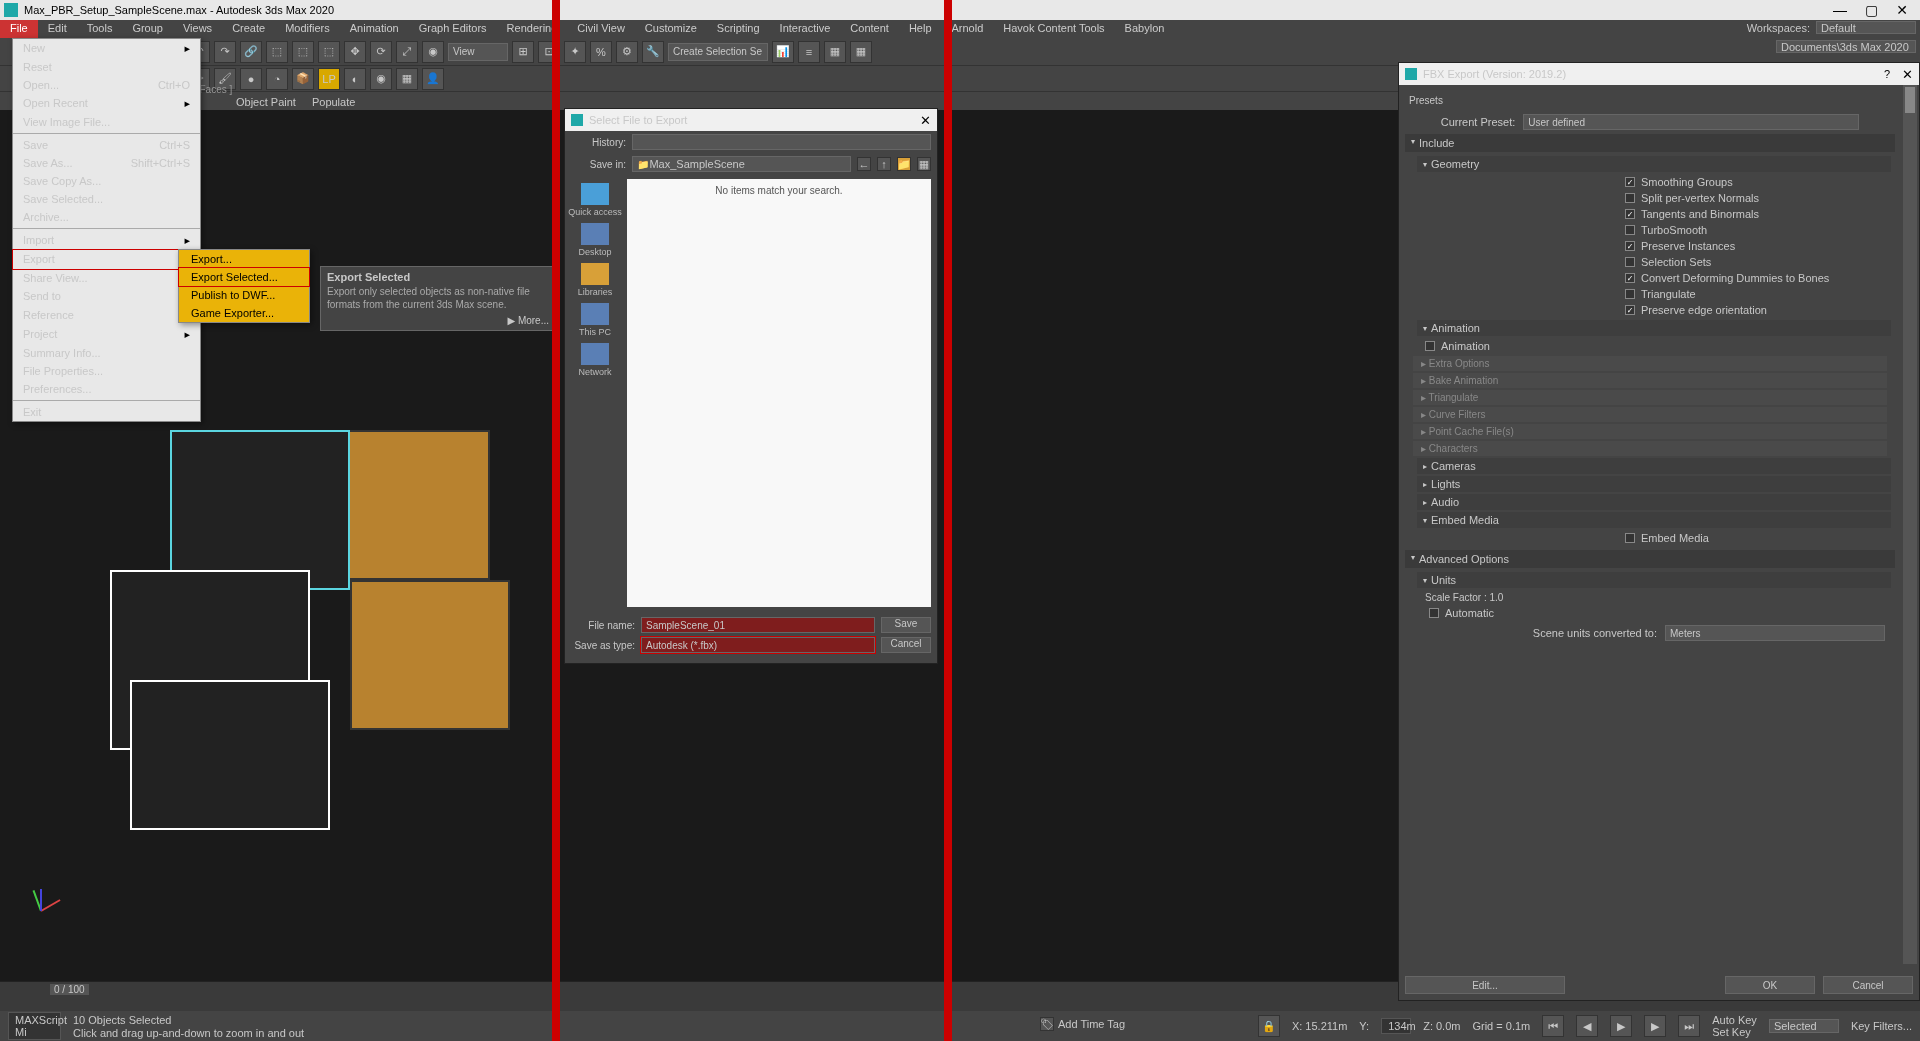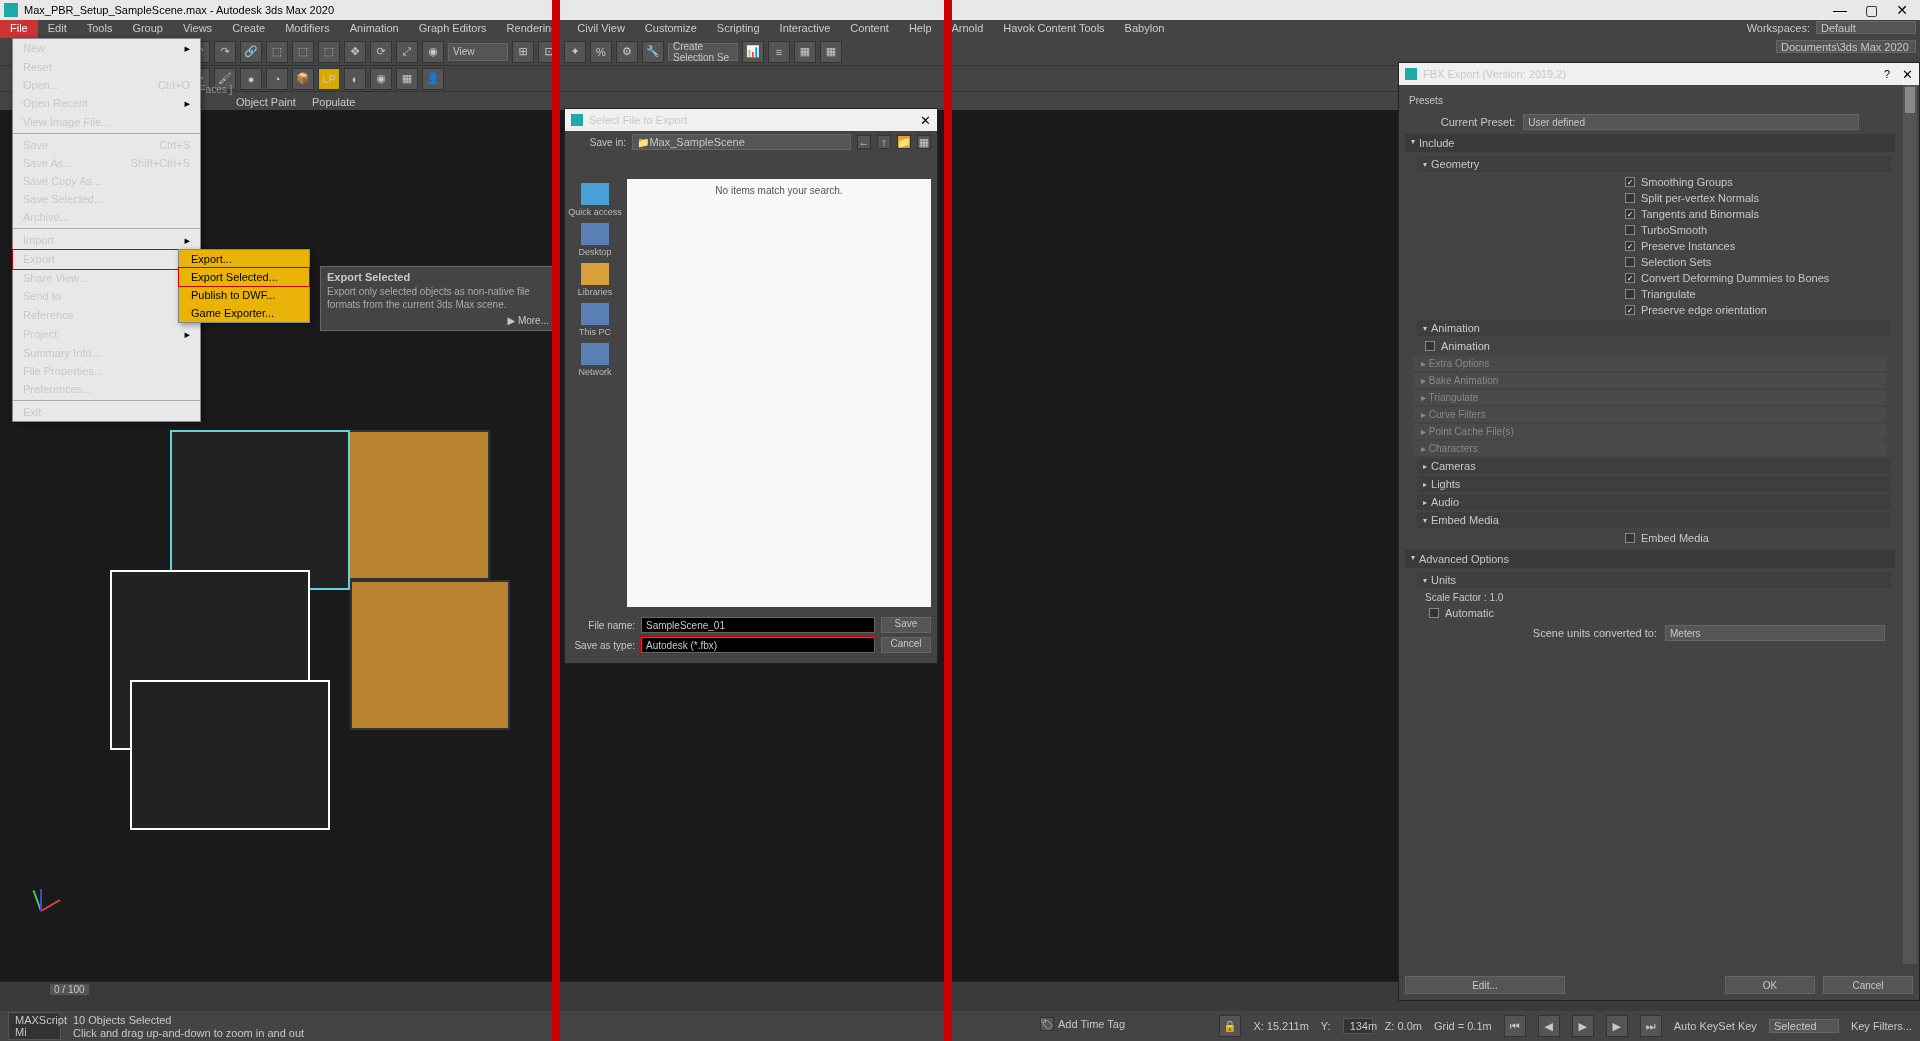--- a/index.html
+++ b/index.html
@@ -40,21 +40,21 @@
 .dlg-sidebar{position:absolute;top:70px;left:0;width:60px;display:flex;flex-direction:column;align-items:center;gap:6px;padding-top:4px}
 .dlg-sidebar .sb-item{text-align:center;font-size:9px;color:#bbb;cursor:pointer}
 .dlg-sidebar .sb-icon{width:28px;height:22px;background:#5a7fb5;margin:0 auto 2px}
 .dlg-sidebar .star{background:#4a9fd8}
 .dlg-sidebar .fold{background:#d8a038}
 .dlg-filearea{position:absolute;top:70px;left:62px;right:6px;bottom:56px;background:#f8f8f8}
 .dlg-filearea .empty{text-align:center;color:#555;padding:6px;font-size:10px}
 .dlg-bottom{position:absolute;bottom:6px;left:6px;right:6px}
 .dlg-bottom .brow{display:flex;align-items:center;gap:6px;margin-bottom:4px}
 .dlg-bottom label{width:64px;text-align:right;font-size:10px}
-.dlg-bottom .field{flex:1;height:16px;background:#000000;border:1px solid #666;padding:0 4px;font-size:10px;display:flex;align-items:center}
+.dlg-bottom .field{flex:1;height:16px;background:#7f1d1d;border:1px solid #666;padding:0 4px;font-size:10px;display:flex;align-items:center}
 .dlg-bottom .field.hl{outline:1px solid #c00}
 .dlg-bottom .btn{width:50px;height:16px;background:#555;border:1px solid #666;text-align:center;font-size:10px;cursor:pointer}
 .fbx-panel{position:absolute;top:62px;right:0;width:522px;bottom:40px;background:#444;border:1px solid #222;z-index:40}
 .fbx-title{height:22px;background:#f0f0f0;color:#000;display:flex;align-items:center;padding:0 6px}
 .fbx-title .dicon{width:12px;height:12px;background:#1fa8a8;margin-right:6px}
 .fbx-title .q{margin-left:auto;margin-right:12px;color:#000}
 .fbx-title .x{color:#000;font-size:13px;cursor:pointer}
 .fbx-body{position:absolute;top:22px;left:0;right:18px;bottom:36px;overflow:hidden;padding:6px}
 .fbx-scroll{position:absolute;top:22px;right:2px;width:14px;bottom:36px;background:#555}
 .fbx-scroll .thumb{position:absolute;top:2px;left:2px;right:2px;height:26px;background:#888}
@@ -149,21 +149,21 @@
     <span class="tbtn">⟳</span>
     <span class="tbtn">⤢</span>
     <span class="tbtn">◉</span>
     <div class="combo" style="width:60px">View</div>
     <span class="tbtn">⊞</span>
     <span class="tbtn">⊡</span>
     <span class="tbtn">✦</span>
     <span class="tbtn">%</span>
     <span class="tbtn">⚙</span>
     <span class="tbtn">🔧</span>
-    <div class="combo" style="width:70px">Create Selection Se</div>
+    <div class="combo" style="width:100px">Create Selection Se</div>
     <span class="tbtn">📊</span>
     <span class="tbtn">≡</span>
     <span class="tbtn">▦</span>
     <span class="tbtn">▦</span>
   </div>
   <div class="toolbar-row" style="height:26px">
     <span style="width:180px"></span>
     <span class="tbtn">✏</span>
     <span class="tbtn">🖌</span>
     <span class="tbtn">●</span>
@@ -287,20 +287,24 @@
   <div class="more">▶ More...</div>
 </div>
 
 <div class="dialog-save">
   <div class="dlgtitle">
     <span class="dicon"></span>
     <span>Select File to Export</span>
     <span class="x">✕</span>
   </div>
   <div class="dlgrow">
+    <label>History:</label>
+    <div class="combo"></div>
+  </div>
+  <div class="dlgrow">
     <label>Save in:</label>
     <div class="combo">📁 <span>Max_SampleScene</span></div>
     <span class="tbtn" style="width:14px;height:14px">←</span>
     <span class="tbtn" style="width:14px;height:14px">↑</span>
     <span class="tbtn" style="width:14px;height:14px;background:#d8a038">📁</span>
     <span class="tbtn" style="width:14px;height:14px">▦</span>
   </div>
   <div class="dlg-sidebar" id="dlg-sidebar">
       <div class="sb-item"><div class="sb-icon star"></div>Quick access</div>
       <div class="sb-item"><div class="sb-icon "></div>Desktop</div>
@@ -458,21 +462,21 @@
   <span>X: 15.211m</span>
   <span>Y:</span>
   <span class="box" style="width:30px">134m</span>
   <span>Z: 0.0m</span>
   <span>Grid = 0.1m</span>
   <span class="tbtn">⏮</span>
   <span class="tbtn">◀</span>
   <span class="tbtn">▶</span>
   <span class="tbtn">▶</span>
   <span class="tbtn">⏭</span>
-  <div style="display:flex;flex-direction:row;gap:0">
+  <div style="display:flex;flex-direction:column;gap:0">
     <span>Auto Key</span>
     <span>Set Key</span>
   </div>
   <div class="combo" style="width:70px;height:14px;background:#555;border:1px solid #666;padding:0 4px">Selected</div>
   <span>Key Filters...</span>
 </div>
 <div style="position:absolute;bottom:10px;left:1040px;font-size:10px;display:flex;align-items:center;gap:4px">
   <span class="tbtn" style="width:14px;height:14px">🏷</span>
   <span>Add Time Tag</span>
 </div>

